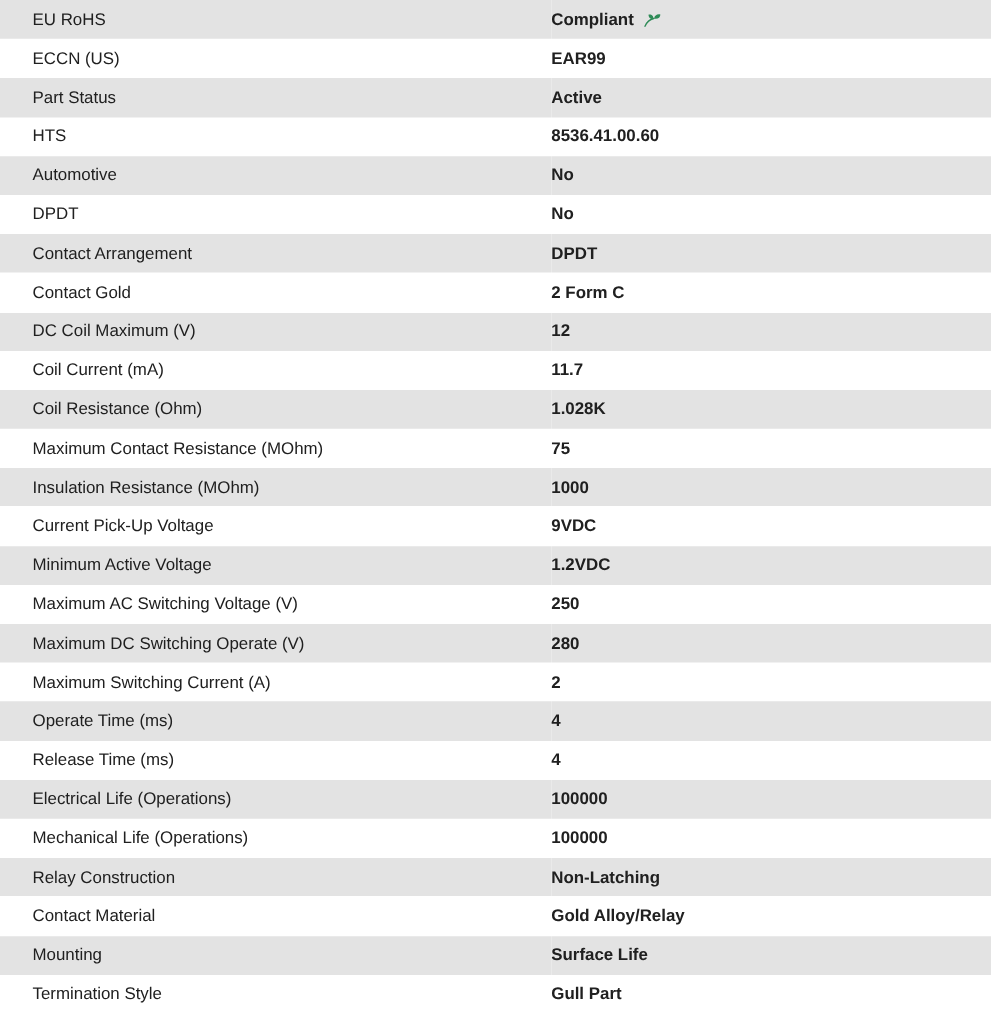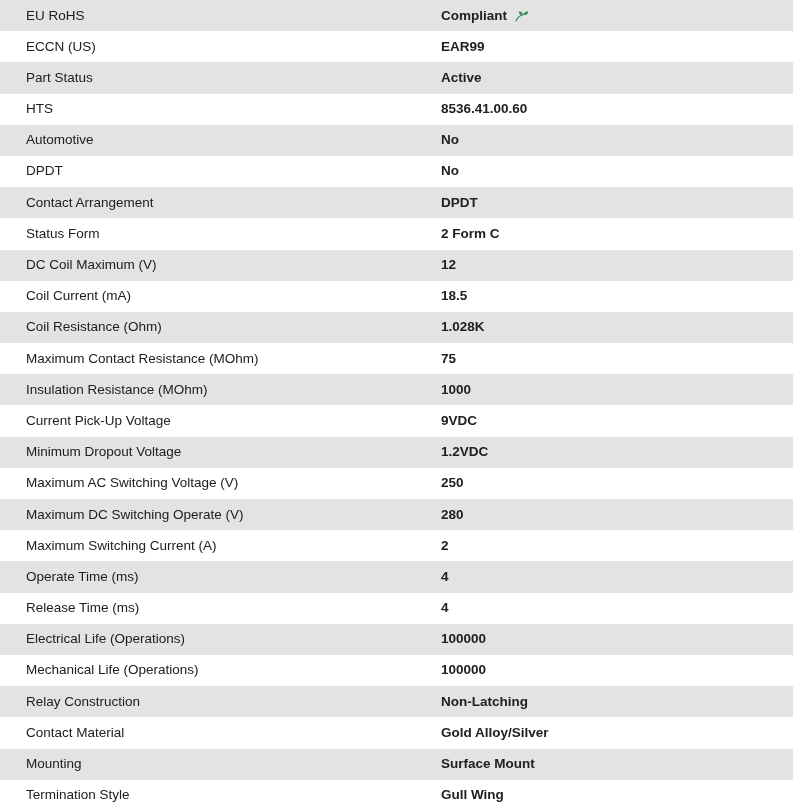--- a/index.html
+++ b/index.html
@@ -122,40 +122,40 @@
       </tr>
       <tr class="shaded">
         <td class="label">Contact Arrangement</td>
         <td class="value">
           <span class="value-wrap">
             <span>DPDT</span>
           </span>
         </td>
       </tr>
       <tr class="plain">
-        <td class="label">Status Form</td>
+        <td class="label">Contact Gold</td>
         <td class="value">
           <span class="value-wrap">
             <span>2 Form C</span>
           </span>
         </td>
       </tr>
       <tr class="shaded">
         <td class="label">DC Coil Maximum (V)</td>
         <td class="value">
           <span class="value-wrap">
             <span>12</span>
           </span>
         </td>
       </tr>
       <tr class="plain">
         <td class="label">Coil Current (mA)</td>
         <td class="value">
           <span class="value-wrap">
-            <span>18.5</span>
+            <span>11.7</span>
           </span>
         </td>
       </tr>
       <tr class="shaded">
         <td class="label">Coil Resistance (Ohm)</td>
         <td class="value">
           <span class="value-wrap">
             <span>1.028K</span>
           </span>
         </td>
@@ -178,21 +178,21 @@
       </tr>
       <tr class="plain">
         <td class="label">Current Pick-Up Voltage</td>
         <td class="value">
           <span class="value-wrap">
             <span>9VDC</span>
           </span>
         </td>
       </tr>
       <tr class="shaded">
-        <td class="label">Minimum Dropout Voltage</td>
+        <td class="label">Minimum Active Voltage</td>
         <td class="value">
           <span class="value-wrap">
             <span>1.2VDC</span>
           </span>
         </td>
       </tr>
       <tr class="plain">
         <td class="label">Maximum AC Switching Voltage (V)</td>
         <td class="value">
           <span class="value-wrap">
@@ -253,34 +253,34 @@
         <td class="value">
           <span class="value-wrap">
             <span>Non-Latching</span>
           </span>
         </td>
       </tr>
       <tr class="plain">
         <td class="label">Contact Material</td>
         <td class="value">
           <span class="value-wrap">
-            <span>Gold Alloy/Silver</span>
+            <span>Gold Alloy/Relay</span>
           </span>
         </td>
       </tr>
       <tr class="shaded">
         <td class="label">Mounting</td>
         <td class="value">
           <span class="value-wrap">
-            <span>Surface Mount</span>
+            <span>Surface Life</span>
           </span>
         </td>
       </tr>
       <tr class="plain">
         <td class="label">Termination Style</td>
         <td class="value">
           <span class="value-wrap">
-            <span>Gull Wing</span>
+            <span>Gull Part</span>
           </span>
         </td>
       </tr>
     </tbody>
 </table>
 
 </body></html>

